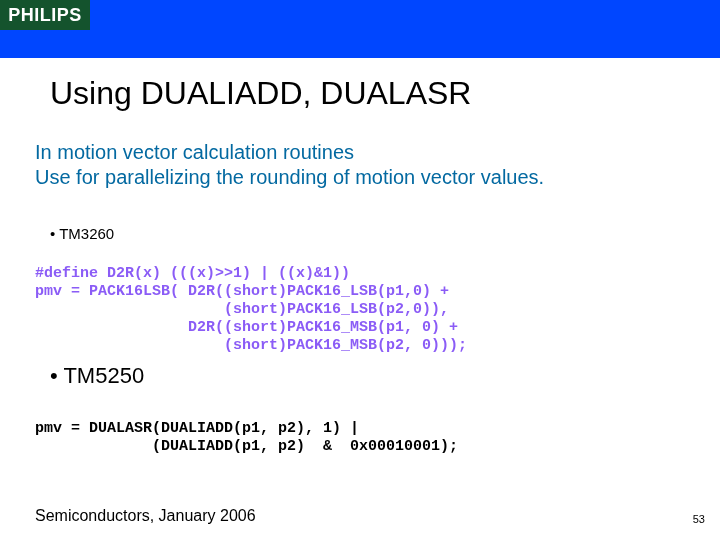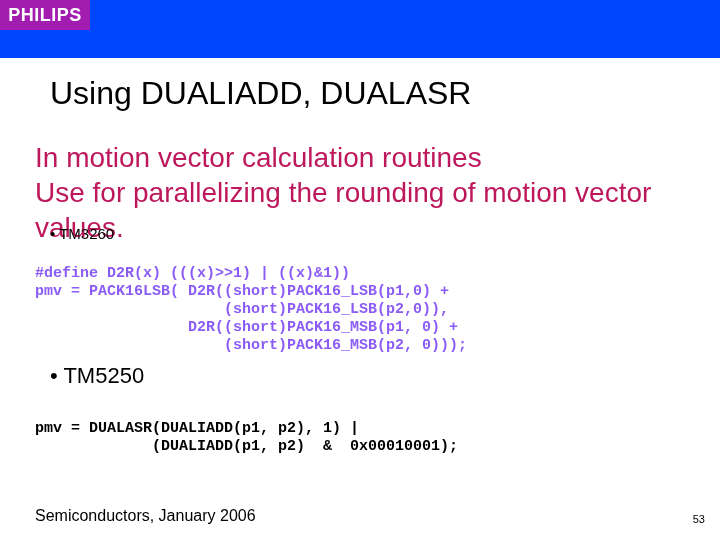--- a/index.html
+++ b/index.html
@@ -17,43 +17,43 @@
     height: 58px;
     background: #0046ff;
     position: relative;
   }
   .logo-box {
     position: absolute;
     left: 0;
     top: 0;
     width: 90px;
     height: 30px;
-    background: #a21caf;
+    background: #14532d;
     color: #ffffff;
     font-family: Arial, sans-serif;
     font-weight: bold;
     font-size: 18px;
     letter-spacing: 0.5px;
     display: flex;
     align-items: center;
     justify-content: center;
   }
   .slide-title {
     position: absolute;
     left: 50px;
     top: 75px;
     font-size: 32px;
     color: #000000;
   }
   .body-text {
     position: absolute;
     left: 35px;
     top: 140px;
-    font-size: 28px;
-    color: #be185d;
+    font-size: 20px;
+    color: #0369a1;
     line-height: 1.25;
   }
   .bullet1 {
     position: absolute;
     left: 50px;
     top: 225px;
     font-size: 15px;
     color: #000000;
   }
   .code-block1 {

